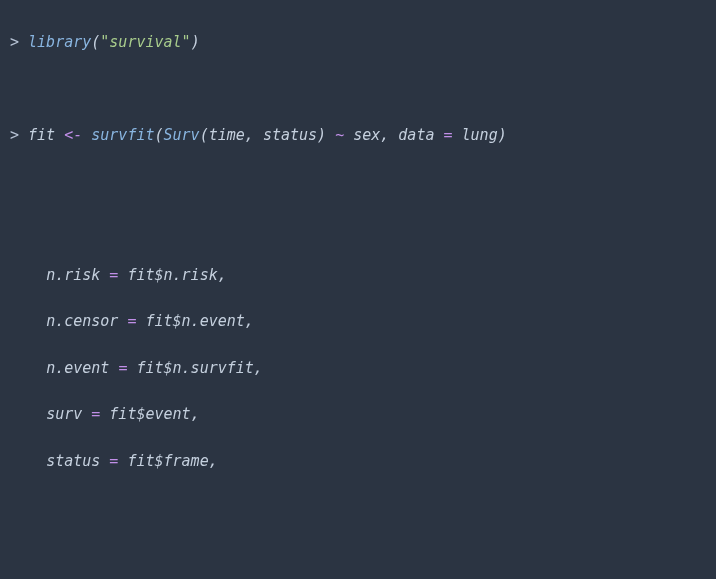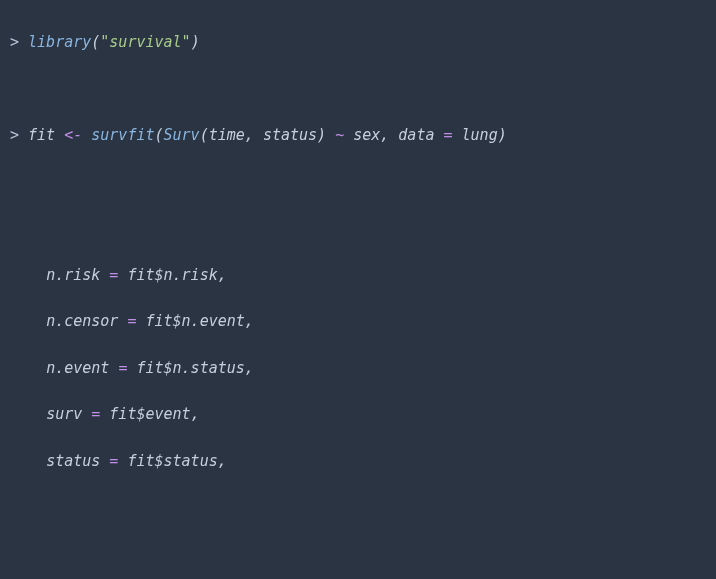--- a/index.html
+++ b/index.html
@@ -28,23 +28,23 @@
 <body>
 
 <div class="console">
 <div class="line"><span class="prompt">&gt;</span> <span class="fn">library</span><span class="punc">(</span><span class="str">"survival"</span><span class="punc">)</span></div>
 <div class="line"> </div>
 <div class="line"><span class="prompt">&gt;</span> <span class="sym">fit</span> <span class="op">&lt;-</span> <span class="fn">survfit</span><span class="punc">(</span><span class="fn">Surv</span><span class="punc">(</span><span class="sym">time</span><span class="punc">, </span><span class="sym">status</span><span class="punc">)</span> <span class="op">~</span> <span class="sym">sex</span><span class="punc">, </span><span class="sym">data</span> <span class="op">=</span> <span class="sym">lung</span><span class="punc">)</span></div>
 <div class="line"> </div>
 <div class="line"> </div>
 <div class="line">    <span class="sym">n.risk</span> <span class="op">=</span> <span class="sym">fit$n.risk</span><span class="punc">,</span></div>
 <div class="line">    <span class="sym">n.censor</span> <span class="op">=</span> <span class="sym">fit$n.event</span><span class="punc">,</span></div>
-<div class="line">    <span class="sym">n.event</span> <span class="op">=</span> <span class="sym">fit$n.status</span><span class="punc">,</span></div>
+<div class="line">    <span class="sym">n.event</span> <span class="op">=</span> <span class="sym">fit$n.survfit</span><span class="punc">,</span></div>
 <div class="line">    <span class="sym">surv</span> <span class="op">=</span> <span class="sym">fit$event</span><span class="punc">,</span></div>
-<div class="line">    <span class="sym">status</span> <span class="op">=</span> <span class="sym">fit$status</span><span class="punc">,</span></div>
+<div class="line">    <span class="sym">status</span> <span class="op">=</span> <span class="sym">fit$frame</span><span class="punc">,</span></div>
 
 
 
 
 
 
 
 
 
 

